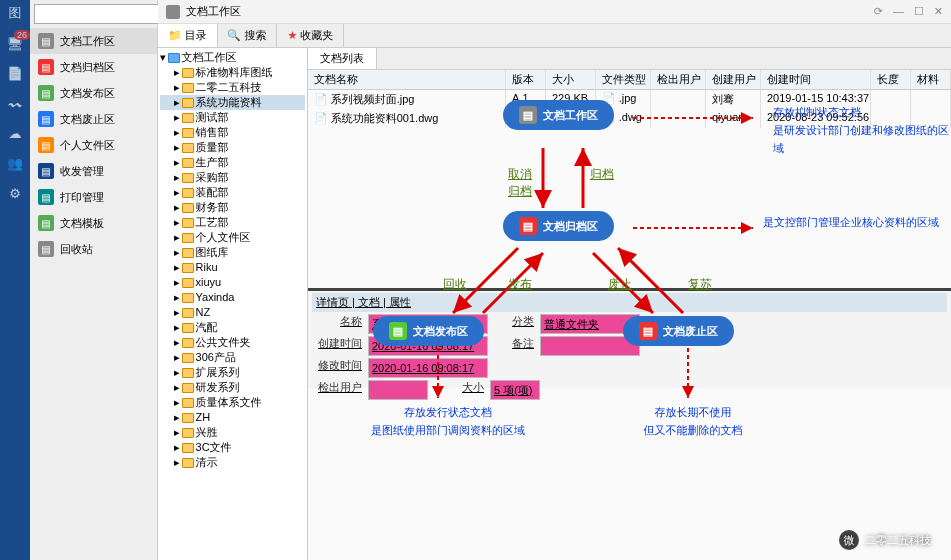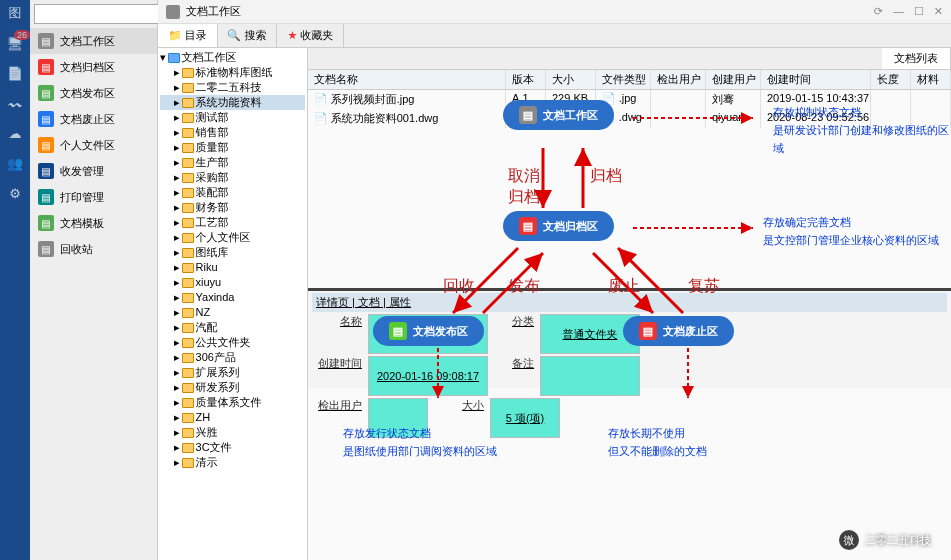--- a/index.html
+++ b/index.html
@@ -34,40 +34,40 @@
 
 
 .tree{width:150px;border-right:1px solid #ccc;background:#fff;overflow:auto;font-size:11px;line-height:15px;padding:2px;}
 .tree .node{display:flex;align-items:center;gap:2px;white-space:nowrap;}
 .tree .fld{width:12px;height:10px;background:#fc6;border:1px solid #c80;border-radius:1px;}
 .tree .fld.b{background:#6af;border-color:#28c;}
 .tree .sel{background:#cde;}
 
 
 .right{flex:1;display:flex;flex-direction:column;position:relative;}
-.rtabs{display:flex;border-bottom:1px solid #ccc;background:#eee;justify-content:flex-end;}
+.rtabs{display:flex;border-bottom:1px solid #ccc;background:#eee;}
 .rtab{padding:3px 12px;border-right:1px solid #ccc;background:#fff;}
 .thead{display:flex;background:#eef3f7;border-bottom:1px solid #ccc;font-size:10px;}
 .thead div,.trow div{padding:2px 6px;border-right:1px solid #e0e0e0;overflow:hidden;white-space:nowrap;}
 .trow{display:flex;font-size:10px;}
 .c-name{flex:2}.c-ver{width:40px}.c-size{width:50px}.c-type{width:55px}.c-usero{width:55px}.c-userc{width:55px}.c-time{width:110px}.c-len{width:40px}.c-mat{width:40px}
 
 .propbar{position:absolute;left:0;right:0;top:240px;height:100px;background:#f4f4f4;border-top:3px solid #404040;font-size:10px;padding:2px 4px;text-decoration:underline;}
 .propbar .phead{background:#d8e4ee;padding:2px 4px;margin-bottom:2px;}
 .proprow{display:flex;gap:6px;margin:2px 0;}
 .proprow label{width:50px;text-align:right;color:#333;}
-.proprow input{border:1px solid #bbb;padding:13px 3px;background:#5eead4;text-align:center;}
+.proprow input{border:1px solid #bbb;padding:3px 3px;background:#ec4899;}
 
 
 .overlay{position:absolute;inset:0;pointer-events:none;}
 .bubble{position:absolute;background:#2b6fc9;color:#fff;font-size:15px;font-weight:bold;padding:6px 16px;border-radius:16px;display:flex;align-items:center;gap:6px;}
 .bubble .bico{width:18px;height:18px;display:flex;align-items:center;justify-content:center;border-radius:3px;}
 .note{position:absolute;color:#0038d6;font-size:13px;line-height:18px;}
-.note.c{text-align:left;margin-top:21px;}
-.arrlbl{position:absolute;color:#b91c1c;font-size:16px;}
+.note.c{text-align:center;}
+.arrlbl{position:absolute;color:#4d7c0f;font-size:12px;text-decoration:underline;}
 svg.arrows{position:absolute;inset:0;width:100%;height:100%;}
 .watermark{position:absolute;right:20px;bottom:10px;display:flex;align-items:center;gap:6px;color:#fff;font-size:15px;text-shadow:0 0 4px #000;}
 .watermark .wm{width:20px;height:20px;border-radius:50%;background:#444;display:flex;align-items:center;justify-content:center;font-size:11px;}
 </style>
 </head>
 <body>
 
 <div class="root">
   <div class="rail">
     <div class="ico">图</div>
@@ -340,24 +340,28 @@
               <label style="width:40px">分类</label>
               <input style="width: 100px;" value="普通文件夹">
             </div>
           <div class="proprow">
               <label>创建时间</label>
               <input style="width: 120px;" value="2020-01-16 09:08:17">
               <label style="width:40px">备注</label>
               <input style="width: 100px;">
             </div>
           <div class="proprow">
+              <label>修改时间</label>
+              <input style="width: 120px;" value="2020-01-16 09:08:17">
+            </div>
+          <div class="proprow">
               <label>检出用户</label>
               <input style="width: 60px;" value="">
               <label>大小</label>
-              <input style="width: 70px;" value="5 项(项)">
+              <input style="width: 50px;" value="5 项(项)">
             </div>
         </div>
 
         <div class="overlay">
           <svg class="arrows">
             <defs>
                 <marker id="ah" markerWidth="8" markerHeight="8" refX="6" refY="3" orient="auto">
                   <path d="M0,0 L6,3 L0,6 Z" fill="#d00"></path>
                 </marker>
               </defs>
@@ -393,21 +397,20 @@
           <div class="arrlbl" style="top:118px;left:282px">归档</div>
           <div class="arrlbl" style="top:228px;left:135px">回收</div>
           <div class="arrlbl" style="top:228px;left:200px">发布</div>
           <div class="arrlbl" style="top:228px;left:300px">废止</div>
           <div class="arrlbl" style="top:228px;left:380px">复苏</div>
           <div class="note" style="top:55px;left:465px">
               <div>存放拟制状态文档</div>
               <div>是研发设计部门创建和修改图纸的区域</div>
             </div>
           <div class="note" style="top:165px;left:455px">
-              <div>存放确定完善文档</div>
               <div>是文控部门管理企业核心资料的区域</div>
             </div>
           <div class="note c" style="top:355px;left:35px;width:210px">
               <div>存放发行状态文档</div>
               <div>是图纸使用部门调阅资料的区域</div>
             </div>
           <div class="note c" style="top:355px;left:300px;width:170px">
               <div>存放长期不使用</div>
               <div>但又不能删除的文档</div>
             </div>

